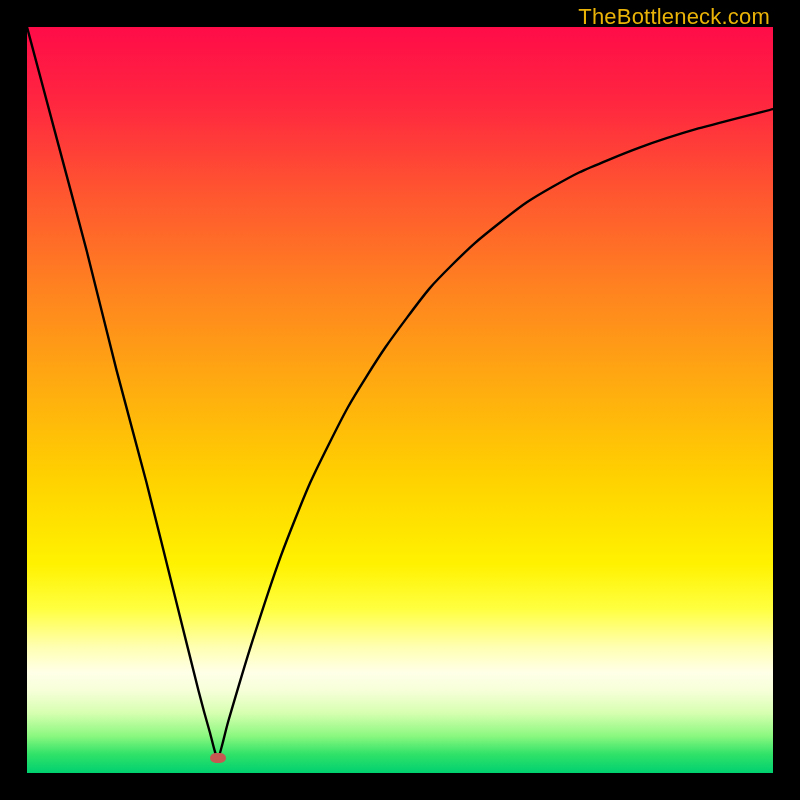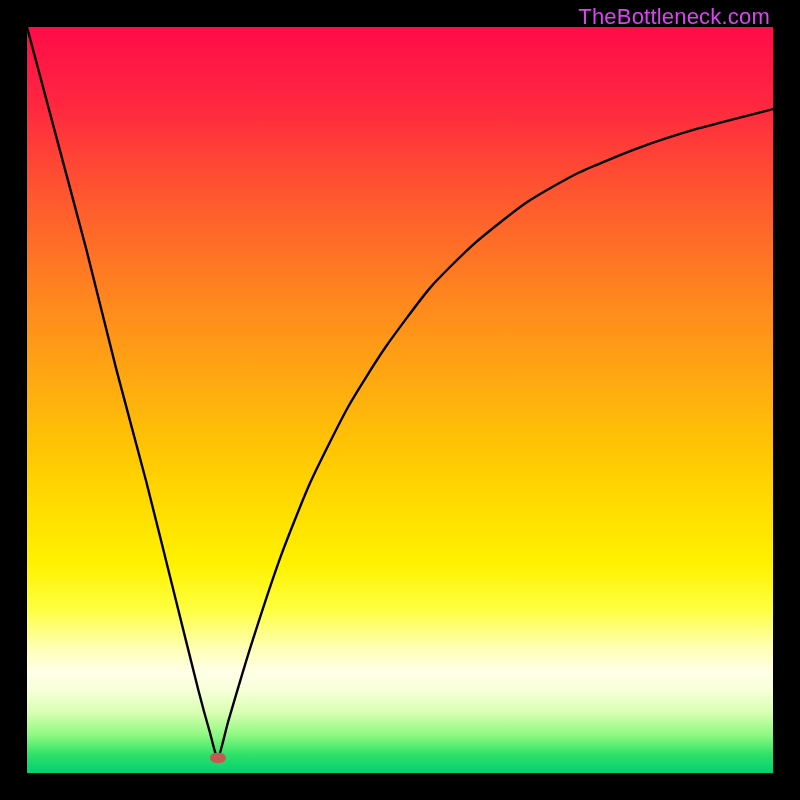--- a/index.html
+++ b/index.html
@@ -23,21 +23,21 @@
     position: absolute;
     left: 0;
     top: 0;
     width: 100%;
     height: 100%;
   }
   .watermark {
     position: absolute;
     top: 4px;
     right: 30px;
-    color: #d946ef;
+    color: #eab308;
     font-size: 22px;
     font-weight: 500;
     letter-spacing: 0.2px;
     z-index: 10;
   }
   .curve-svg {
     position: absolute;
     left: 0;
     top: 0;
     z-index: 5;

